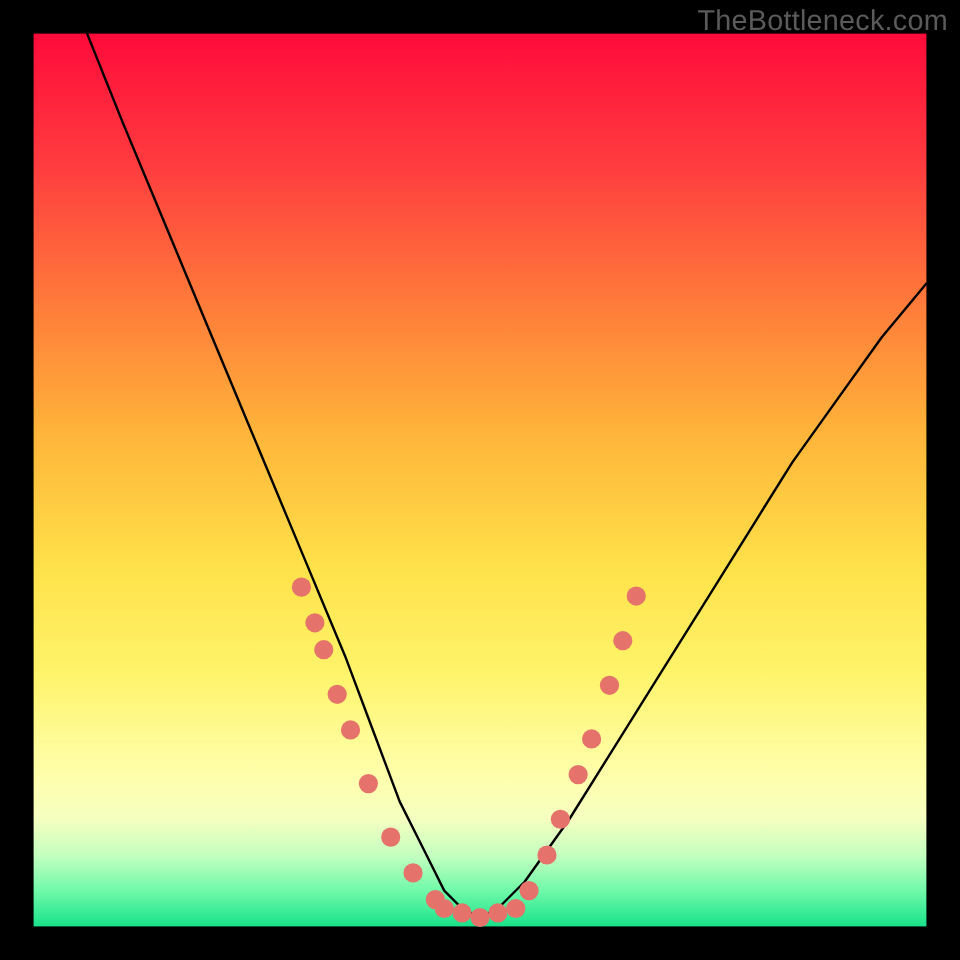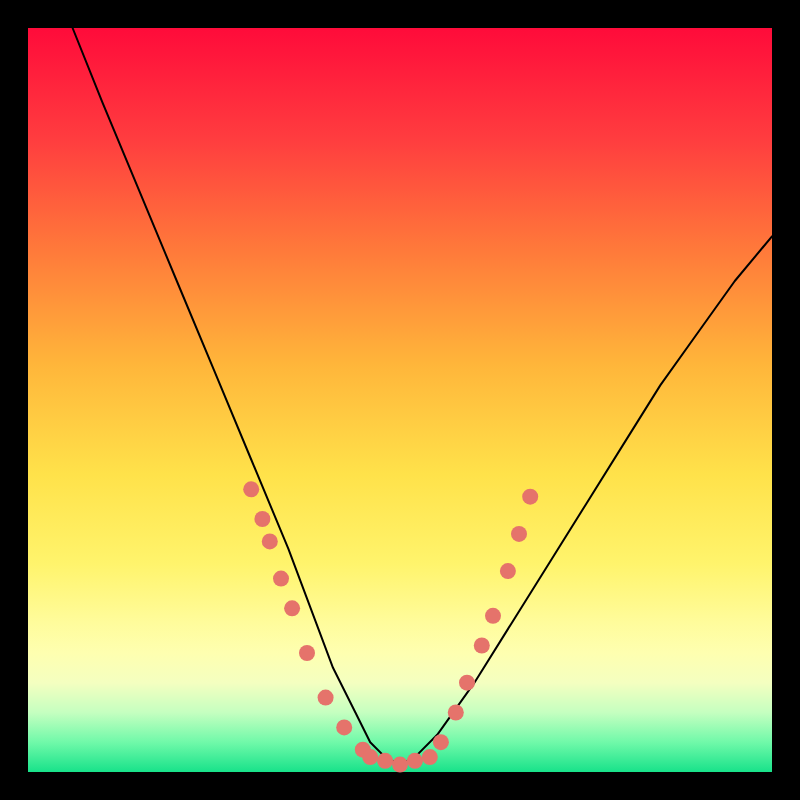--- a/index.html
+++ b/index.html
@@ -86,13 +86,14 @@
           <circle cx="427.8" cy="684.5" r="8" fill="#e5736b"></circle>
           <circle cx="439.0" cy="654.7" r="8" fill="#e5736b"></circle>
           <circle cx="453.8" cy="617.5" r="8" fill="#e5736b"></circle>
           <circle cx="465.0" cy="587.8" r="8" fill="#e5736b"></circle>
           <circle cx="479.9" cy="543.1" r="8" fill="#e5736b"></circle>
           <circle cx="491.0" cy="505.9" r="8" fill="#e5736b"></circle>
           <circle cx="502.2" cy="468.7" r="8" fill="#e5736b"></circle>
         </g>
     </svg>
   </div>
+  <div class="watermark">TheBottleneck.com</div>
 </div>
 
 </body></html>

